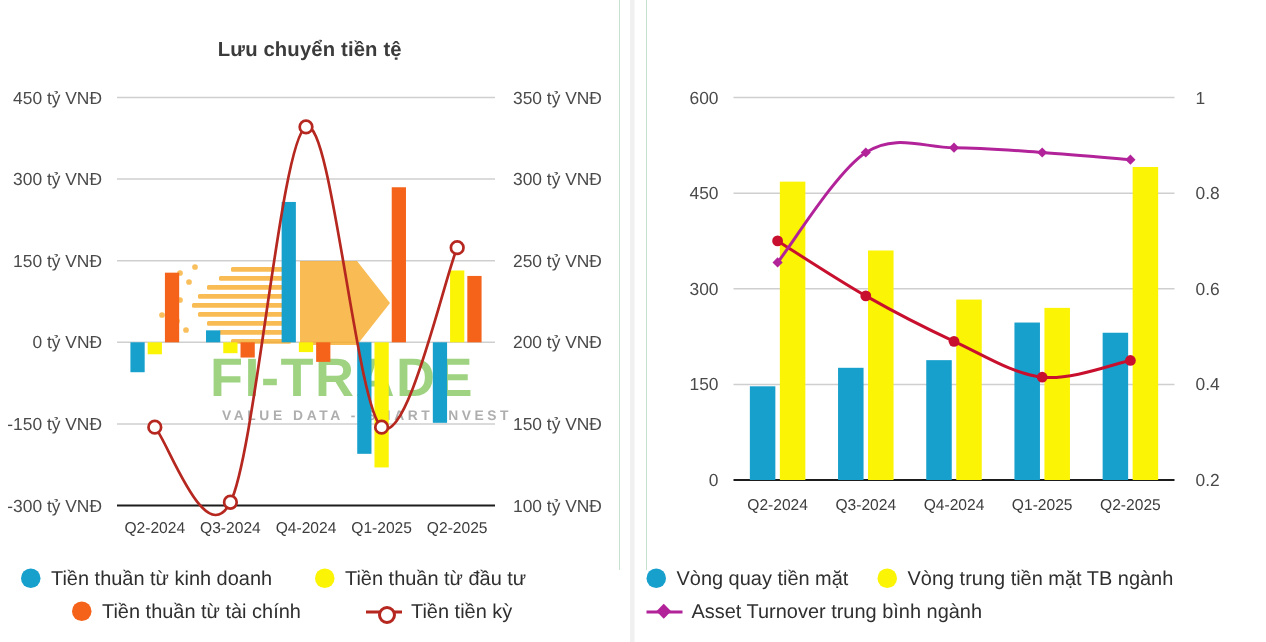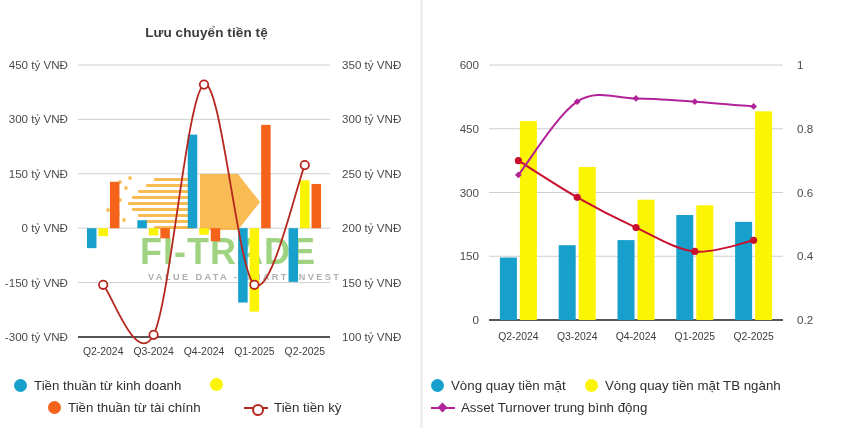--- a/index.html
+++ b/index.html
@@ -121,20 +121,21 @@
         <text x="304.79999999999995" y="355" text-anchor="middle" class="cat">Q2-2025</text>
       </svg>
     <div class="legend">
       <div class="legend-row">
         <div class="legend-item" style="margin-left:14px;width:196px;">
           <span class="lg-dot" style="background:#18a0cd"></span>
           <span>Tiền thuần từ kinh doanh</span>
         </div>
         <div class="legend-item">
           <span class="lg-dot" style="background:#fbf404"></span>
+          <span>Tiền thuần từ đầu tư</span>
         </div>
       </div>
       <div class="legend-row">
         <div class="legend-item" style="margin-left:14px;width:196px;padding-left:34px;">
           <span class="lg-dot" style="background:#f5631a"></span>
           <span>Tiền thuần từ tài chính</span>
         </div>
         <div class="legend-item">
           <span class="lg-line">
             <i style="background:#b5271f"></i>
@@ -194,28 +195,28 @@
         <text x="322.59999999999997" y="340" text-anchor="middle" class="cat">Q2-2025</text>
       </svg>
     <div class="legend">
       <div class="legend-row">
         <div class="legend-item" style="width:154px;">
           <span class="lg-dot" style="background:#18a0cd"></span>
           <span>Vòng quay tiền mặt</span>
         </div>
         <div class="legend-item">
           <span class="lg-dot" style="background:#fbf404"></span>
-          <span>Vòng quay tiền mặt TB ngành</span>
+          <span>Vòng trung tiền mặt TB ngành</span>
         </div>
       </div>
       <div class="legend-row">
         <div class="legend-item">
           <span class="lg-line">
             <i style="background:#b2239a"></i>
             <b style="background:#b2239a;transform:rotate(45deg);width:7px;height:7px;top:3px;left:8px;"></b>
           </span>
-          <span>Asset Turnover trung bình động</span>
+          <span>Asset Turnover trung bình ngành</span>
         </div>
       </div>
     </div>
   </div>
 
 </div>
 
 </body></html>

